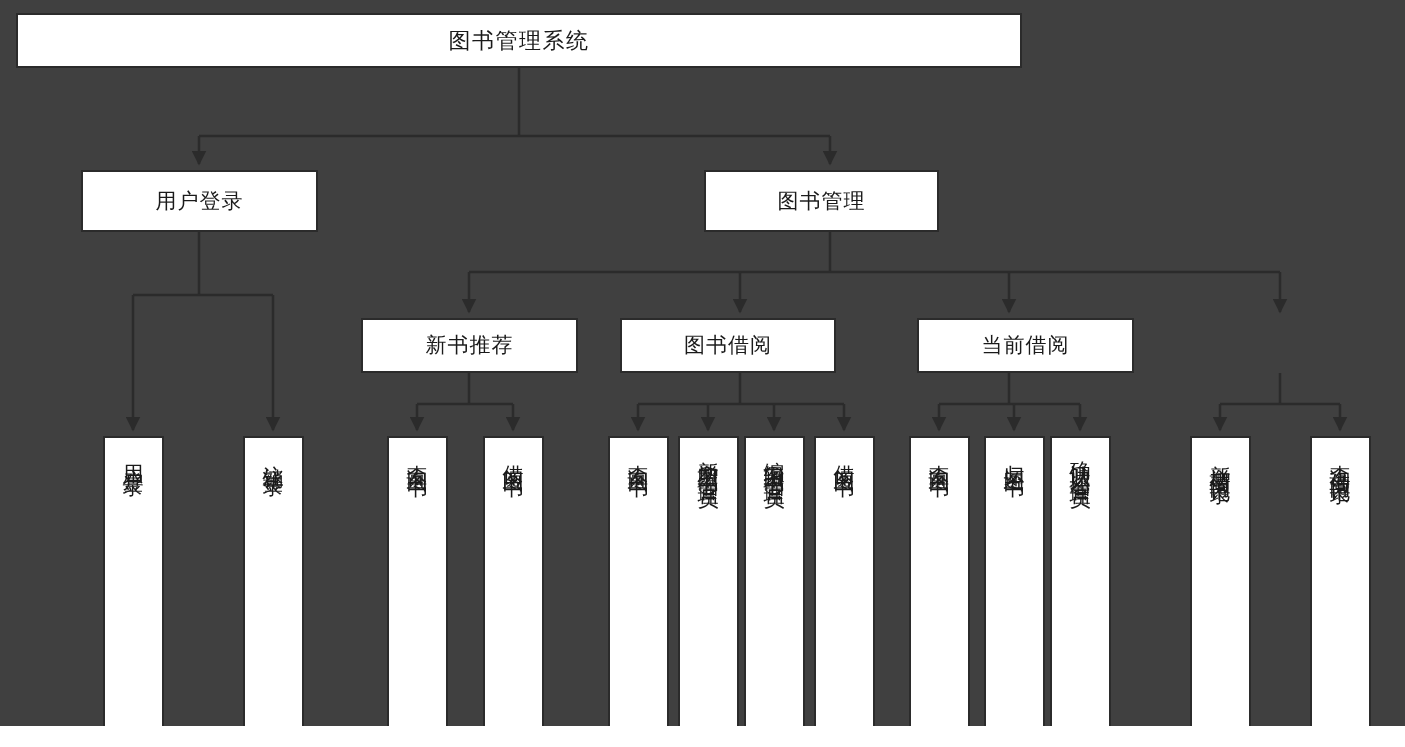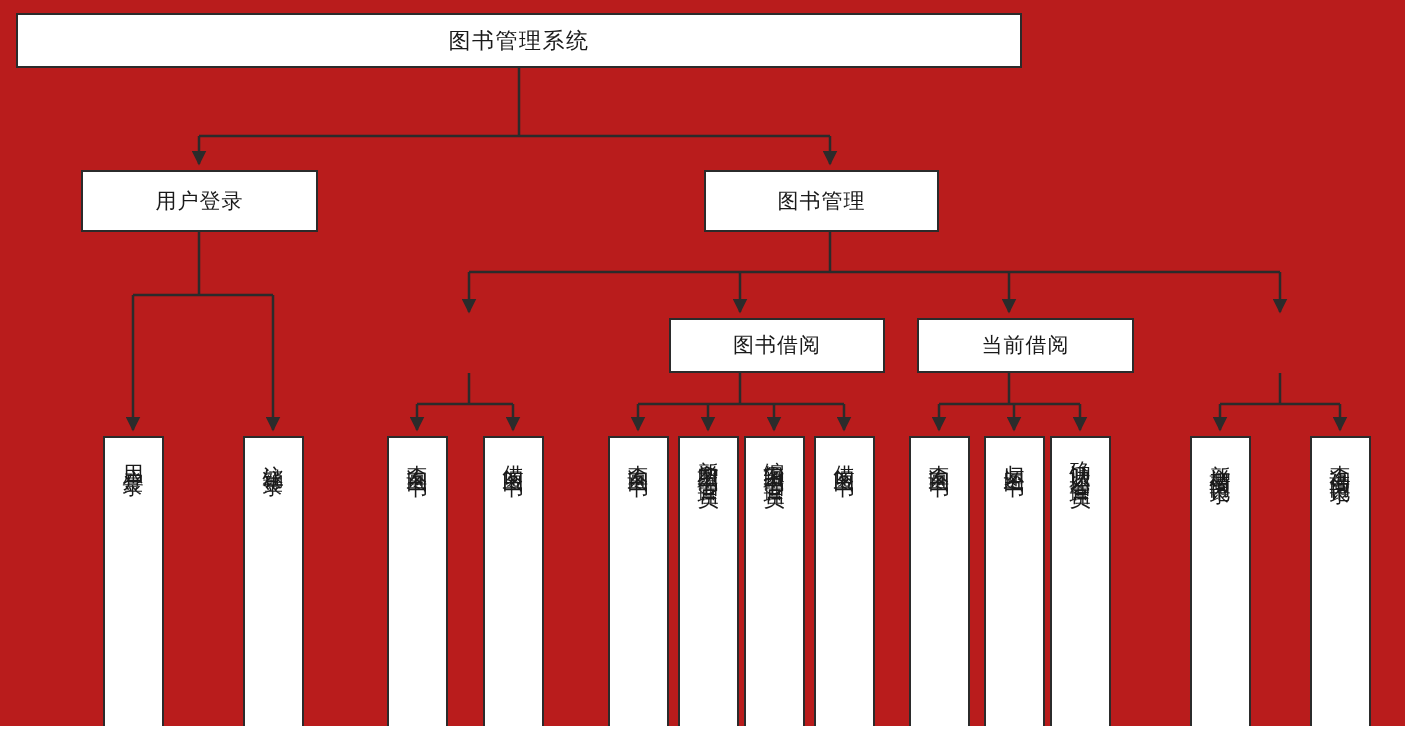--- a/index.html
+++ b/index.html
@@ -8,21 +8,21 @@
     padding: 0;
     background: #ffffff;
   }
   body {
     font-family: "Liberation Sans", "DejaVu Sans", sans-serif;
   }
   #canvas {
     position: relative;
     width: 1405px;
     height: 726px;
-    background: #b91c1c;
+    background: #404040;
     overflow: hidden;
   }
   #edges {
     position: absolute;
     left: 0;
     top: 0;
     width: 1405px;
     height: 747px;
     pointer-events: none;
   }
@@ -138,21 +138,24 @@
     <span class="lbl">图书管理系统</span>
   </div>
 
   <div class="node horiz" style="left: 81px; top: 170px; width: 237px; height: 62px;">
     <span class="lbl">用户登录</span>
   </div>
   <div class="node horiz" style="left: 704px; top: 170px; width: 235px; height: 62px;">
     <span class="lbl">图书管理</span>
   </div>
 
-  <div class="node horiz" style="left: 669px; top: 318px; width: 216px; height: 55px;">
+  <div class="node horiz" style="left: 361px; top: 318px; width: 217px; height: 55px;">
+    <span class="lbl">新书推荐</span>
+  </div>
+  <div class="node horiz" style="left: 620px; top: 318px; width: 216px; height: 55px;">
     <span class="lbl">图书借阅</span>
   </div>
   <div class="node horiz" style="left: 901px; top: 318px; width: 217px; height: 55px; margin-left: 16px;">
     <span class="lbl">当前借阅</span>
   </div>
 
   <div class="node vert" style="left: 103px; top: 436px; width: 61px; height: 297px;">
     <span class="lbl">用户登录</span>
   </div>
   <div class="node vert" style="left: 243px; top: 436px; width: 61px; height: 297px;">

